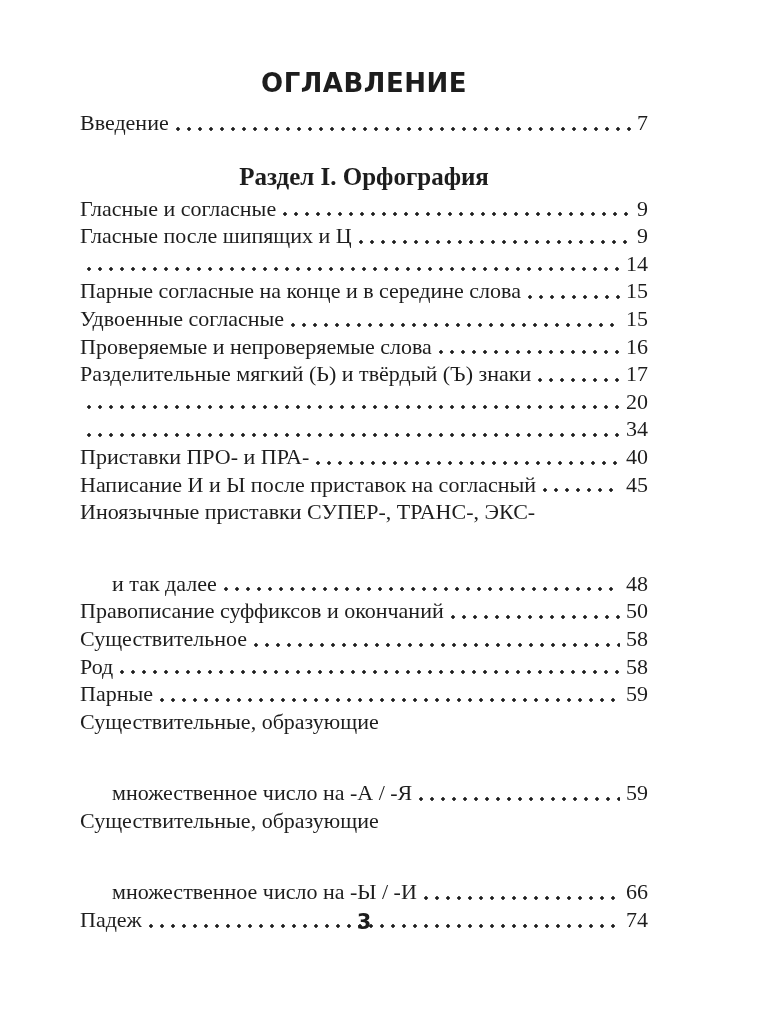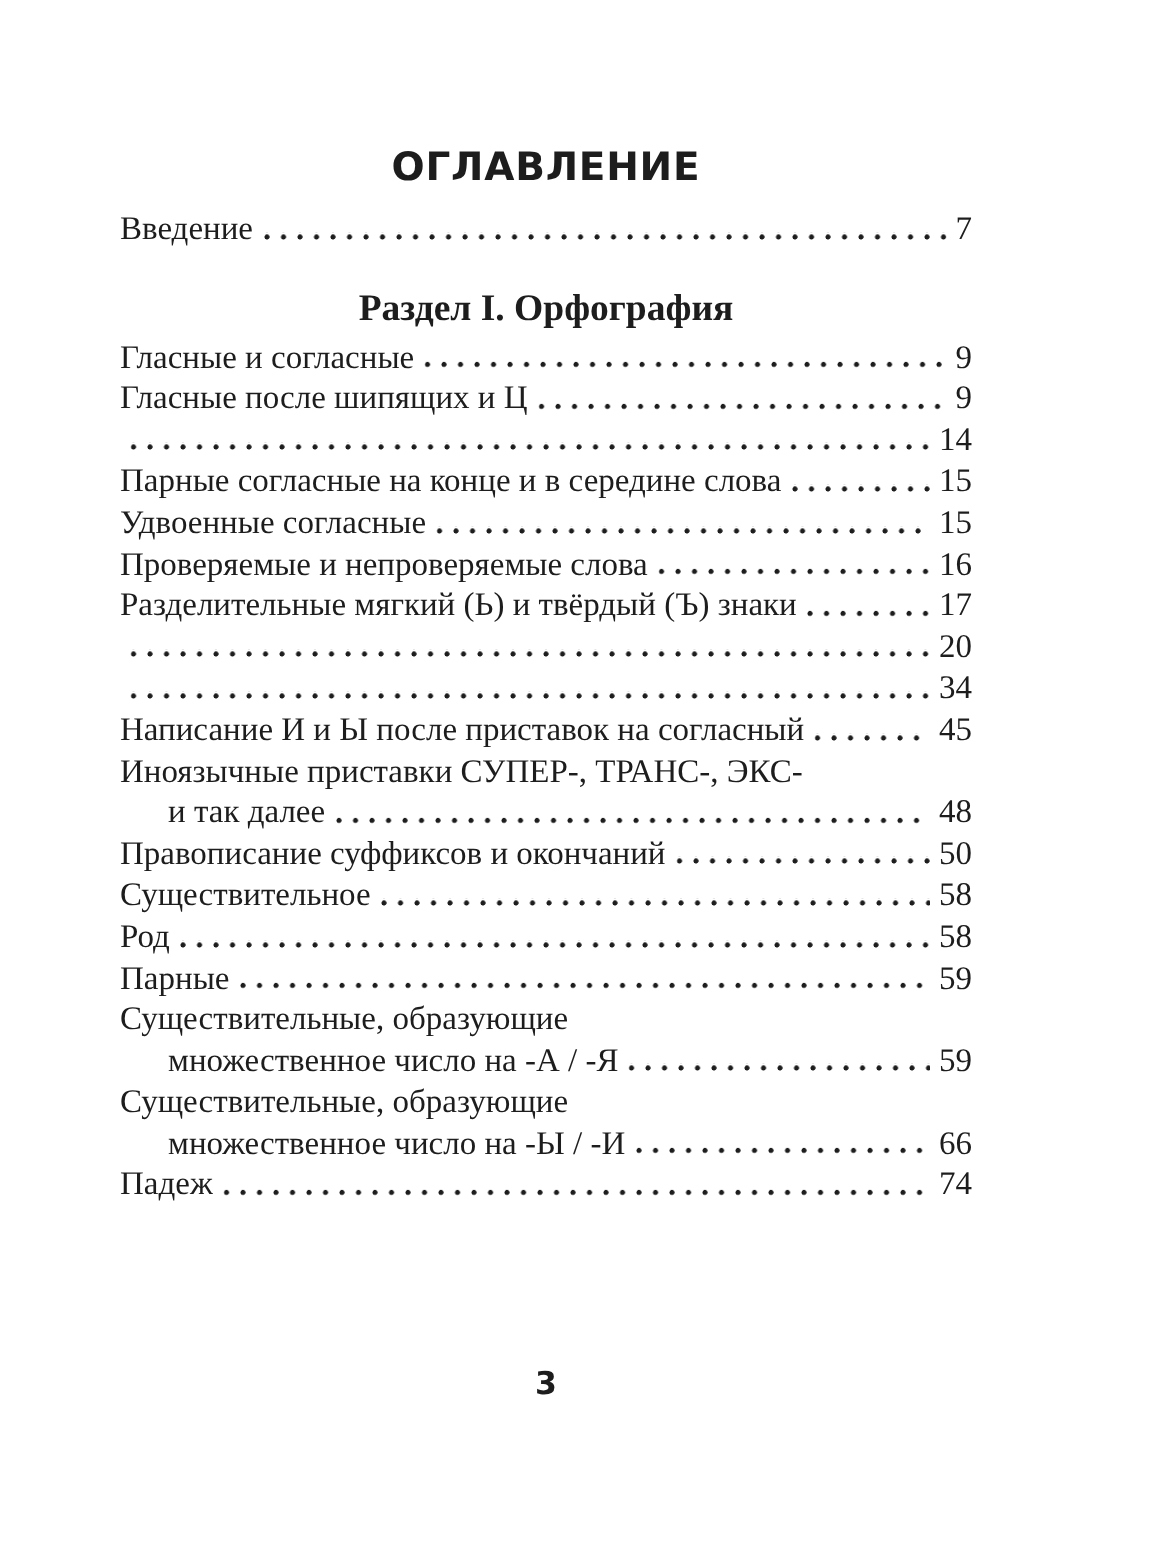--- a/index.html
+++ b/index.html
@@ -17,21 +17,21 @@
     color: #1d1d1d;
   }
   .content {
     position: absolute;
     left: 80px;
     top: 0;
     width: 568px;
   }
   .doc-title {
     margin: 0;
-    padding-top: 96px;
+    padding-top: 67px;
     text-align: center;
     font-family: "DejaVu Sans", sans-serif;
     font-weight: 700;
     font-size: 26px;
     line-height: 32px;
     letter-spacing: 0.5px;
     color: #1d1d1d;
   }
   .intro-block {
     margin-top: 10px;
@@ -50,20 +50,21 @@
   }
   .toc-row {
     display: flex;
     align-items: baseline;
     font-size: 22px;
     line-height: 27.6px;
     white-space: nowrap;
   }
   .toc-row.indent {
     padding-left: 32px;
+    margin-top: 44px;
   }
   .toc-label {
     flex: 0 0 auto;
   }
   .dot-leader {
     flex: 1 1 auto;
     align-self: flex-end;
     height: 5px;
     margin: 0 6px 6px 7px;
     background-image: radial-gradient(circle at 2px 3px, #1d1d1d 1.5px, rgba(0,0,0,0) 1.9px);
@@ -141,20 +142,25 @@
         </div>
         <div class="toc-row">
           <span class="dot-leader"></span>
           <span class="toc-page">20</span>
         </div>
         <div class="toc-row">
           <span class="dot-leader"></span>
           <span class="toc-page">34</span>
         </div>
         <div class="toc-row">
+          <span class="toc-label">Приставки ПРО- и ПРА-</span>
+          <span class="dot-leader"></span>
+          <span class="toc-page">40</span>
+        </div>
+        <div class="toc-row">
           <span class="toc-label">Написание И и Ы после приставок на согласный</span>
           <span class="dot-leader"></span>
           <span class="toc-page">45</span>
         </div>
         <div class="toc-row">
           <span class="toc-label">Иноязычные приставки СУПЕР-, ТРАНС-, ЭКС-</span>
         </div>
         <div class="toc-row indent">
           <span class="toc-label">и так далее</span>
           <span class="dot-leader"></span>

